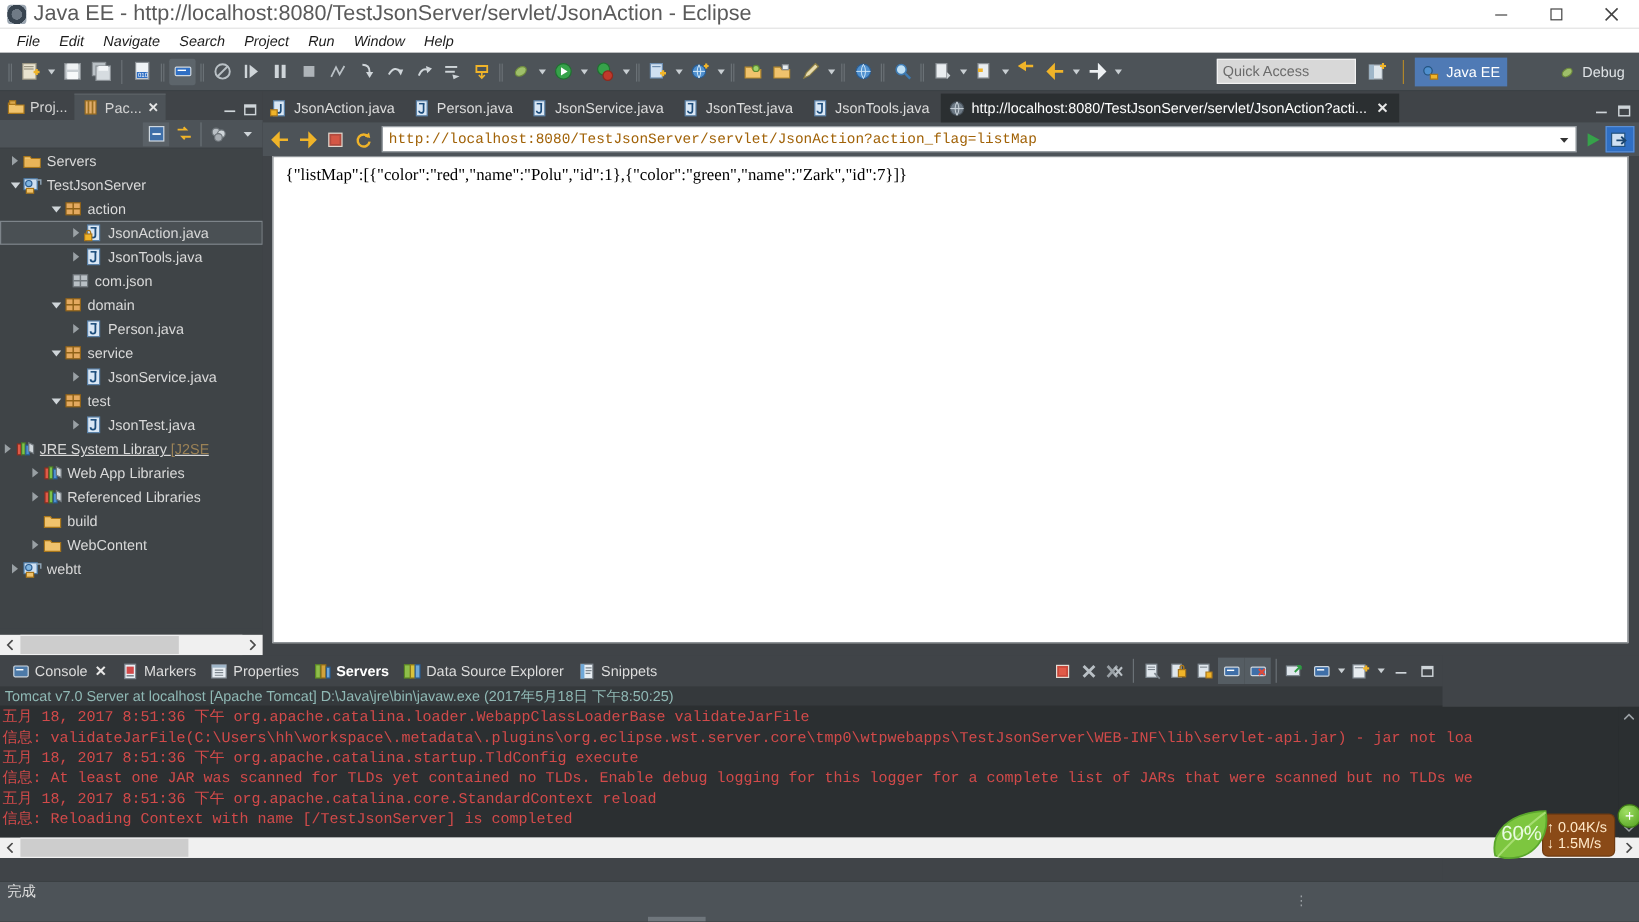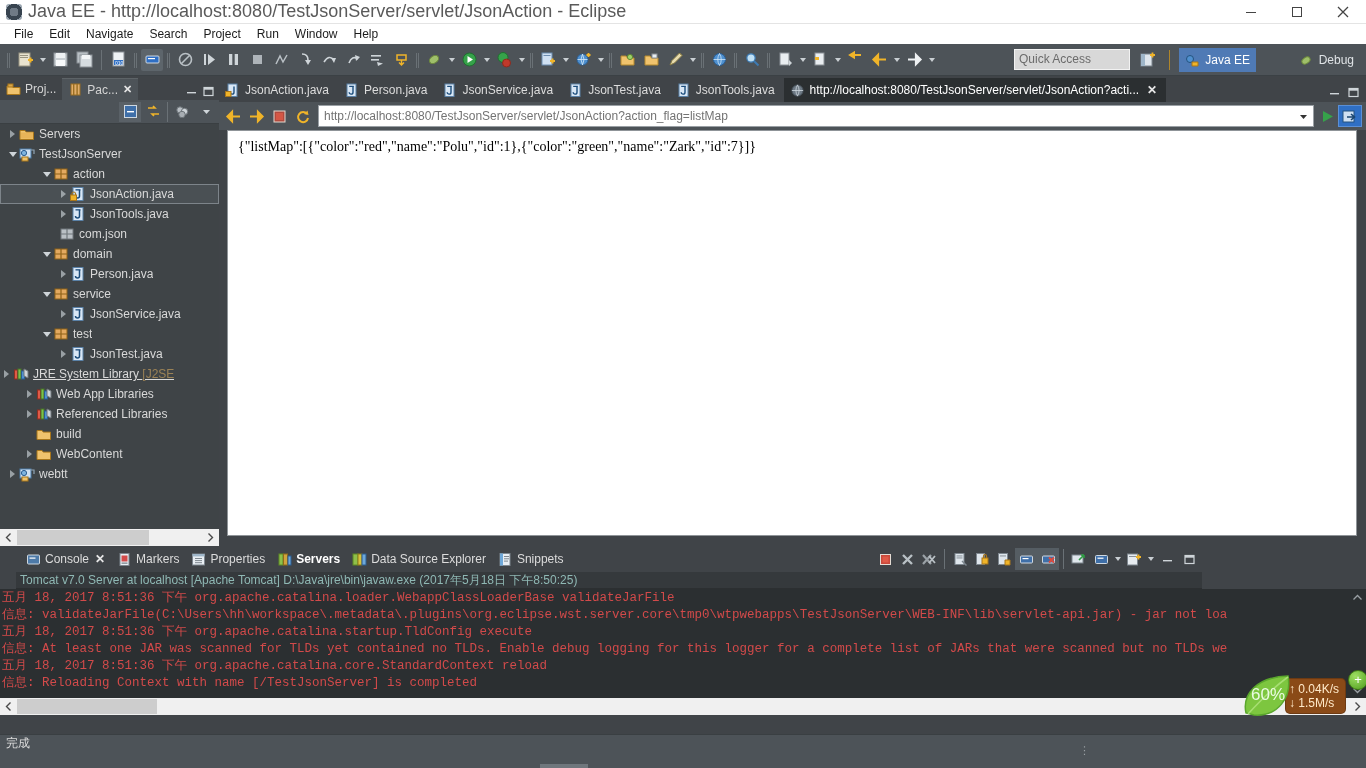--- a/index.html
+++ b/index.html
@@ -32,21 +32,21 @@
     color: #444; font-size: 13px;
   }
   .winbtn.close { color: #444; }
   .winbtn svg { display: block; }
 
   
   .menubar {
     height: 20px; background: #ffffff; display: flex; align-items: center;
     padding-left: 6px; font-size: 12px; color: #1b1b1b;
   }
-  .menubar .mi { padding: 2px 8px; white-space: nowrap; }
+  .menubar .mi { padding: 2px 8px; white-space: nowrap; font-style: italic; }
 
   
   .coolbar {
     height: 32px; background: #4d5358; display: flex; align-items: center;
     padding: 0 4px; border-bottom: 1px solid #3b4145; position: relative;
   }
   .tb-grip { width: 5px; height: 20px; margin: 0 2px; position: relative; }
   .tb-grip::before, .tb-grip::after {
     content: ""; position: absolute; top: 3px; width: 1px; height: 15px; background: #6a7176;
   }
@@ -133,40 +133,40 @@
   .edtools { margin-left: auto; display: flex; align-items: center; padding-right: 3px; }
   .edtool { width: 19px; height: 20px; display: flex; align-items: center; justify-content: center; }
 
   .urlbar { height: 28px; background: #4d5358; display: flex; align-items: center; padding: 0 4px; }
   .ubtn { width: 21px; height: 21px; display: flex; align-items: center; justify-content: center; margin-right: 2px; }
   .urlfield {
     flex: 1; height: 20px; background: #ffffff; border: 2px solid #ffffff; outline: 1px solid #9aa0a5;
     display: flex; align-items: center; margin: 0 3px 0 4px; position: relative;
   }
   .urlinput {
-    flex: 1; border: 0; outline: 0; background: transparent; font-family: Liberation Sans, sans-serif;
-    font-size: 12px; color: #737373; padding-left: 3px; height: 16px;
+    flex: 1; border: 0; outline: 0; background: transparent; font-family: Liberation Mono, monospace;
+    font-size: 12px; color: #a16207; padding-left: 3px; height: 16px;
   }
   .urldrop { width: 15px; height: 18px; display: flex; align-items: center; justify-content: center; background: #fff; }
   .go-green { width: 22px; height: 22px; display: flex; align-items: center; justify-content: center; }
   .go-blue {
     width: 24px; height: 22px; background: #2f6fc4; display: flex; align-items: center;
     justify-content: center; border: 1px solid #5a8fd6;
   }
 
   .browser-content {
     position: absolute; top: 54px; left: 8px; right: 9px; bottom: 10px;
     background: #ffffff; border: 1px solid #8f9498; padding: 8px 10px; overflow: hidden;
   }
   .json-text {
     font-family: "Liberation Serif", serif; font-size: 14px; color: #000; white-space: pre;
   }
 
   
-  .bottom { position: absolute; top: 546px; left: 0; width: 1202px; height: 188px; background: #404448; padding-left: 16px; }
+  .bottom { position: absolute; top: 546px; left: 0; width: 1202px; height: 188px; background: #404448; }
   .btabs { height: 26px; display: flex; align-items: center; padding-left: 4px; position: relative; }
   .btab { height: 24px; display: flex; align-items: center; padding: 0 6px; font-size: 12px; color: #dcdcdc; white-space: nowrap; }
   .btab .bi { width: 15px; height: 15px; margin-right: 4px; flex: none; }
   .btab.sel { font-weight: bold; color: #ffffff; }
   .btab .bx { margin-left: 6px; font-weight: bold; color: #e8e8e8; }
   .btools { position: absolute; right: 2px; top: 2px; display: flex; align-items: center; }
   .btool { width: 22px; height: 22px; display: flex; align-items: center; justify-content: center; }
   .btool.on { background: #555d63; }
 
   .console-title {

